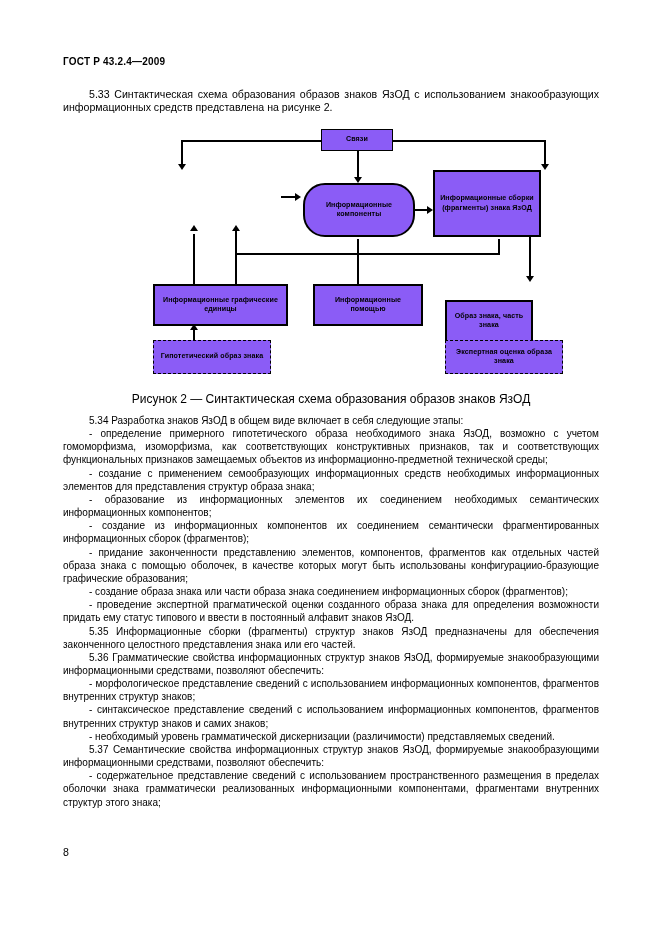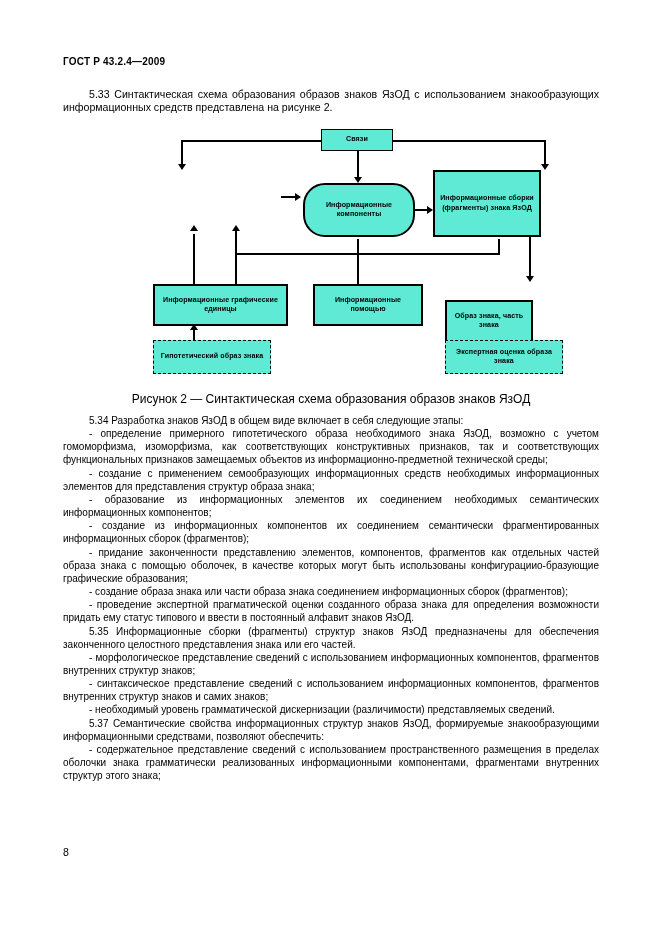--- a/index.html
+++ b/index.html
@@ -80,21 +80,21 @@
     position: absolute;
     left: 63px;
     top: 126px;
     width: 536px;
     height: 255px;
   }
   .fig-box {
     position: absolute;
     box-sizing: border-box;
     border: 2px solid #000;
-    background: #5eead4;
+    background: #8b5cf6;
     display: flex;
     align-items: center;
     justify-content: center;
     text-align: center;
     font-size: 7.1px;
     font-weight: bold;
     line-height: 9.4px;
     letter-spacing: 0.1px;
     z-index: 3;
   }
@@ -227,20 +227,21 @@
     <div class="after-figure">
       <p>5.34  Разработка знаков ЯзОД в общем виде включает в себя следующие этапы:</p>
       <p>- определение примерного гипотетического образа необходимого знака ЯзОД, возможно с учетом гомоморфизма, изоморфизма, как соответствующих конструктивных признаков, так и соответствующих функциональных признаков замещаемых объектов из информационно-предметной технической среды;</p>
       <p>- создание с применением семообразующих информационных средств необходимых информационных элементов для представления структур образа знака;</p>
       <p>- образование из информационных элементов их соединением необходимых семантических информационных компонентов;</p>
       <p>- создание из информационных компонентов их соединением семантически фрагментированных информационных сборок (фрагментов);</p>
       <p>- придание законченности представлению элементов, компонентов, фрагментов как отдельных частей образа знака с помощью оболочек, в качестве которых могут быть использованы конфигурациио-бразующие графические образования;</p>
       <p>- создание образа знака или части образа знака соединением информационных сборок (фрагментов);</p>
       <p>- проведение экспертной прагматической оценки созданного образа знака для определения возможности придать ему статус типового и ввести в постоянный алфавит знаков ЯзОД.</p>
       <p>5.35  Информационные сборки (фрагменты) структур знаков ЯзОД предназначены для обеспечения законченного целостного представления знака или его частей.</p>
+      <p>5.36  Грамматические свойства информационных структур знаков ЯзОД, формируемые знакообразующими информационными средствами, позволяют обеспечить:</p>
       <p>- морфологическое представление сведений с использованием информационных компонентов, фрагментов внутренних структур знаков;</p>
       <p>- синтаксическое представление сведений с использованием информационных компонентов, фрагментов внутренних структур знаков и самих знаков;</p>
       <p>- необходимый уровень грамматической дискернизации (различимости) представляемых сведений.</p>
       <p>5.37  Семантические свойства информационных структур знаков ЯзОД, формируемые знакообразующими информационными средствами, позволяют обеспечить:</p>
       <p>- содержательное представление сведений с использованием пространственного размещения в пределах оболочки знака грамматически реализованных информационными компонентами, фрагментами внутренних структур этого знака;</p>
     </div>
 
     <div class="page-number">8</div>
 
   </div>

